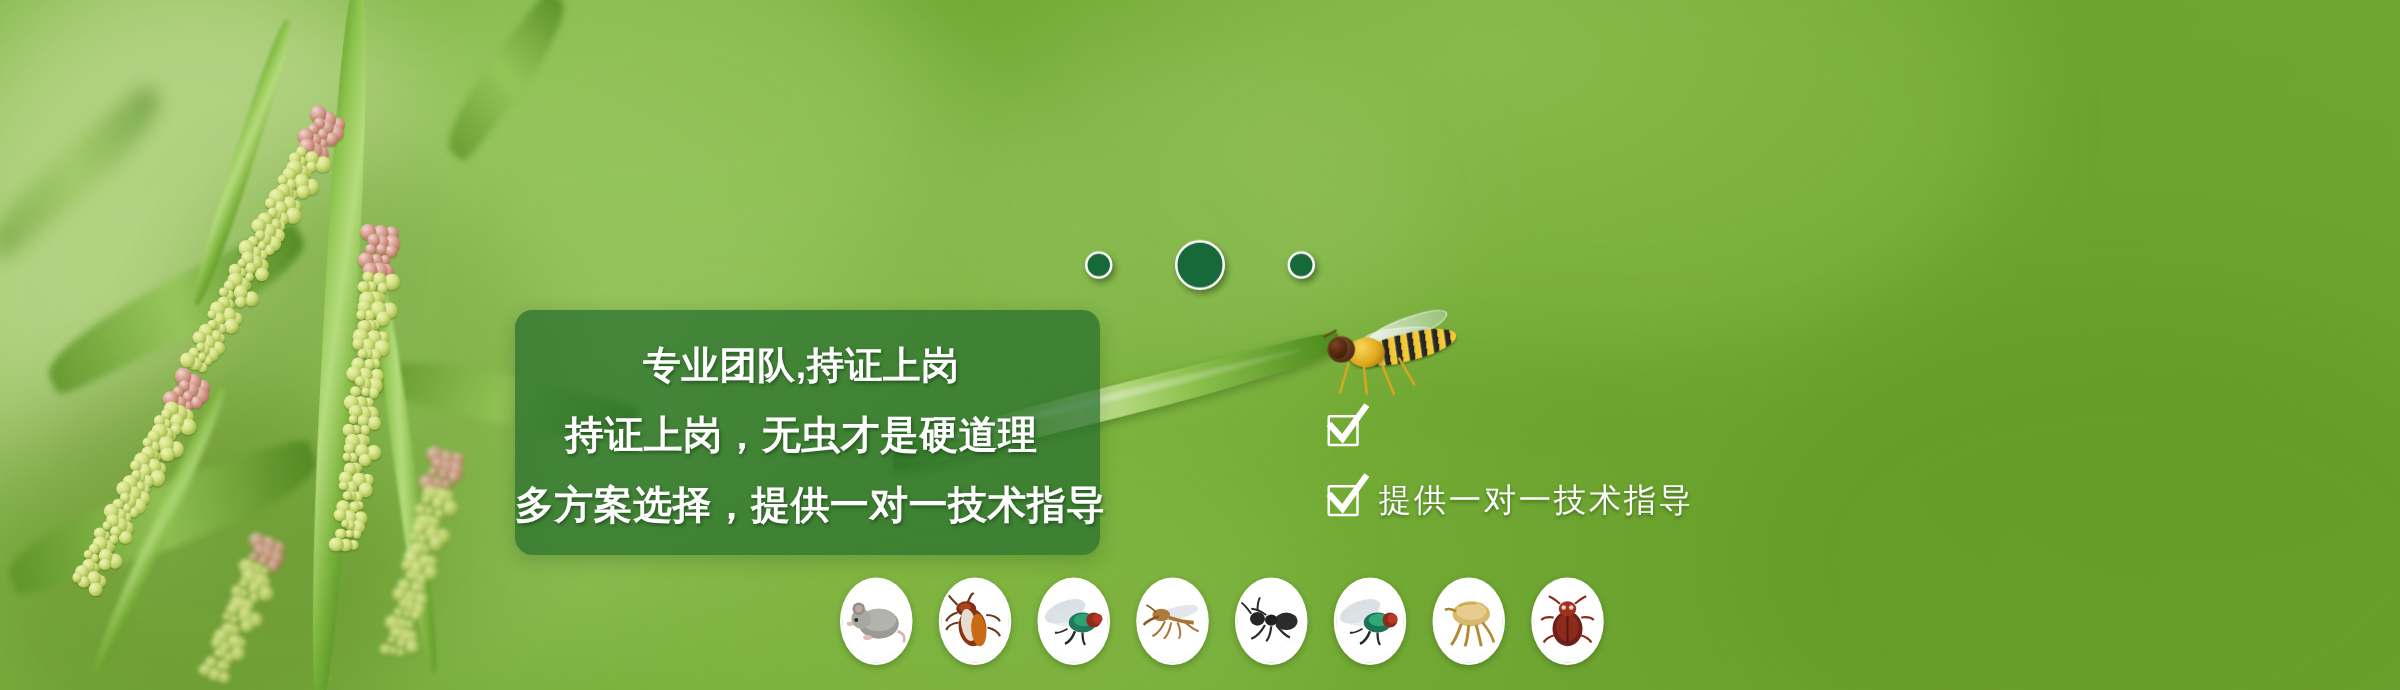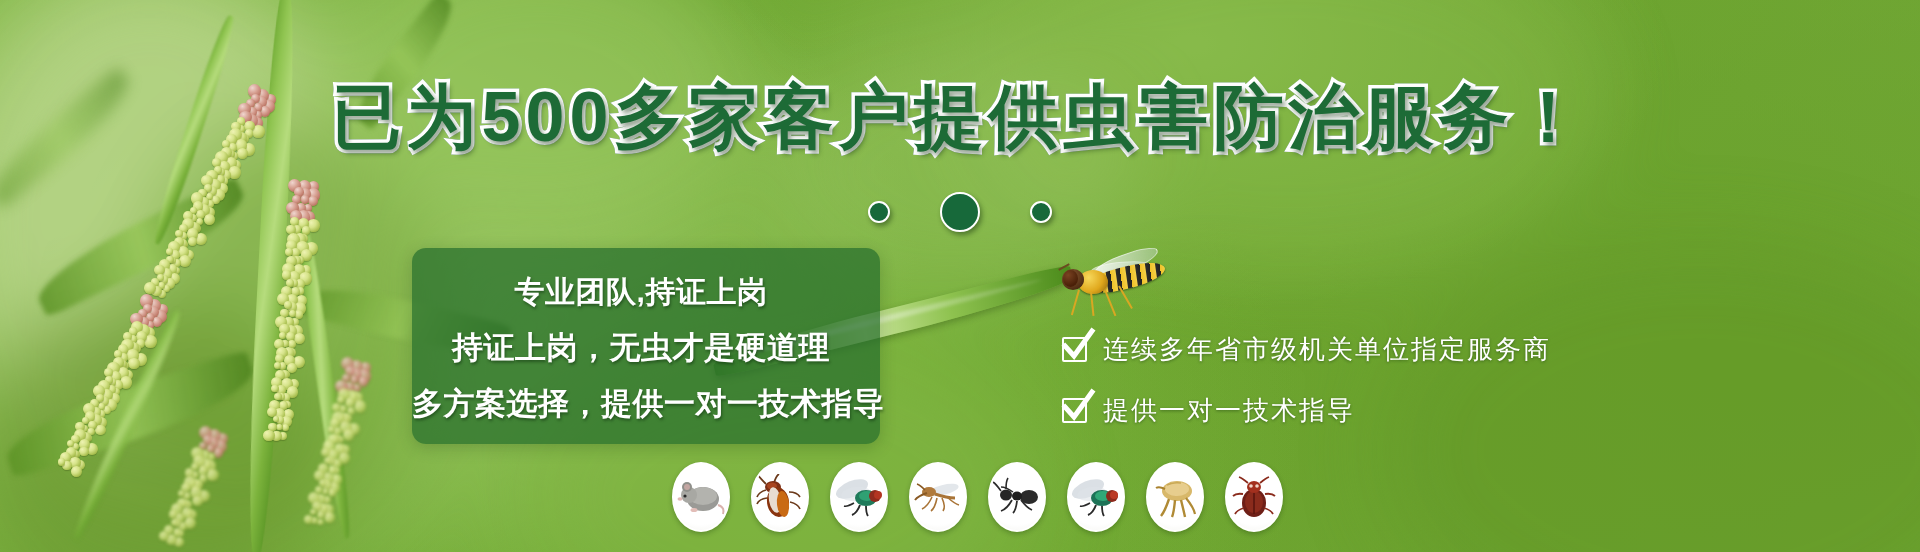--- a/index.html
+++ b/index.html
@@ -667,44 +667,40 @@
     <span class="hf-thorax"></span>
     <span class="hf-head"></span>
       <span class="hf-eye"></span>
     <span class="hf-ant"></span>
     <span class="hf-leg hf-l1"></span>
       <span class="hf-leg hf-l2"></span>
     <span class="hf-leg hf-l3"></span>
       <span class="hf-leg hf-l4"></span>
   </div>
 
-  <div class="headline">
-    <span class="inner">已为500多家客户提供虫害防治服务！</span>
-  </div>
 
   <div class="dots">
     <span class="dot small"></span>
     <span class="dot big"></span>
     <span class="dot small"></span>
   </div>
 
   <div class="panel">
     <div class="panel-line pl-1">专业团队,持证上岗</div>
     <div class="panel-line pl-2">持证上岗，无虫才是硬道理</div>
     <div class="panel-line pl-3">多方案选择，提供一对一技术指导</div>
   </div>
 
   <div class="checks">
     <div class="check-row">
       <span class="check-box">
         <svg width="34" height="34" viewBox="0 0 34 34" aria-hidden="true">
           <path d="M4 17 L13 27 L31 2" fill="none" stroke="#ffffff" stroke-width="5" stroke-linecap="square" stroke-linejoin="miter"></path>
         </svg>
       </span>
-      <span class="check-label">连续多年省市级机关单位指定服务商</span>
     </div>
     <div class="check-row">
       <span class="check-box">
         <svg width="34" height="34" viewBox="0 0 34 34" aria-hidden="true">
           <path d="M4 17 L13 27 L31 2" fill="none" stroke="#ffffff" stroke-width="5" stroke-linecap="square" stroke-linejoin="miter"></path>
         </svg>
       </span>
       <span class="check-label">提供一对一技术指导</span>
     </div>
   </div>

